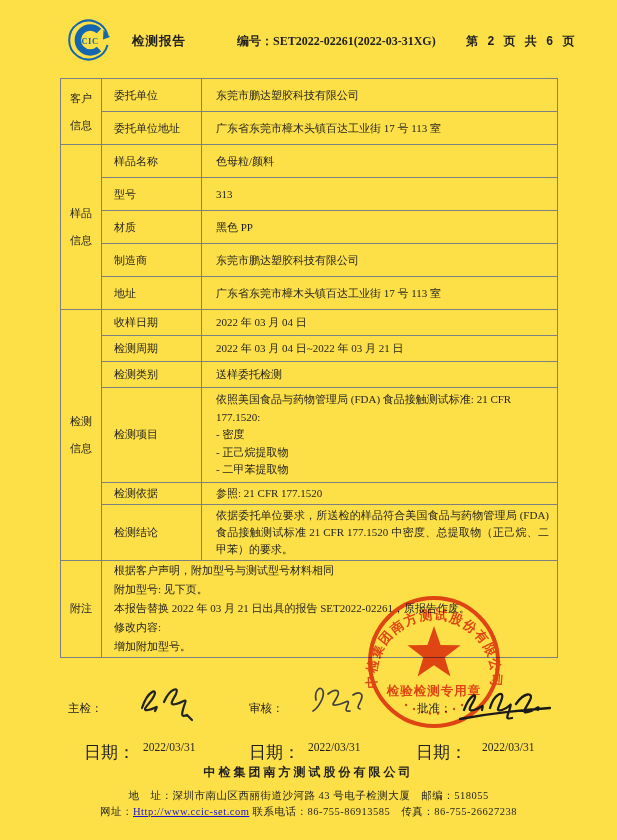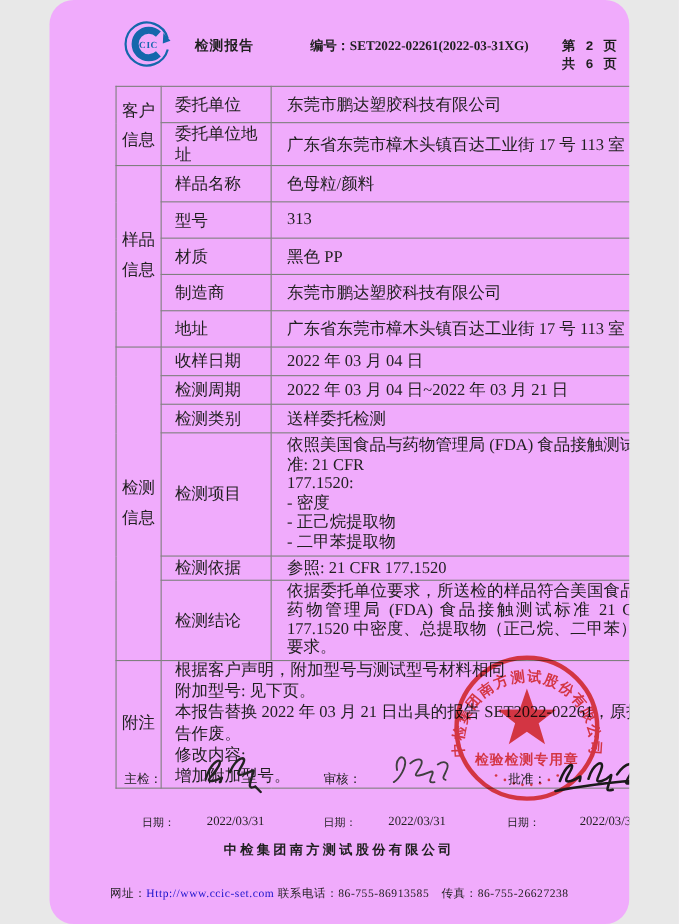--- a/index.html
+++ b/index.html
@@ -1,54 +1,54 @@
 <!DOCTYPE html>
 <html><head>
 <meta charset="utf-8">
 <style>
   * { margin:0; padding:0; box-sizing:border-box; }
   html,body { background:#e8e8e8; }
   .page {
-    position:relative; width:527px; height:840px; margin:0 auto;
-    background:#f0abfc; overflow:hidden;
+    position:relative; width:617px; height:840px; margin:0 auto;
+    background:#fde047; overflow:hidden;
     font-family:"Liberation Serif","DejaVu Serif",serif;
-    color:#1f1f1f; font-size:11px;border-radius:22px;
+    color:#1f1f1f; font-size:11px;
   }
   
   .hdr-logo { position:absolute; left:66px; top:17px; width:46px; height:46px; }
   .hdr-title { position:absolute; left:132px; top:33px; font-size:12.5px; font-weight:bold; letter-spacing:1px; }
   .hdr-no { position:absolute; left:237px; top:33px; font-size:12px; font-weight:bold; }
   .hdr-page { position:absolute; left:466px; top:33px; font-size:12px; font-weight:bold; letter-spacing:1px;font-family:Liberation Mono, monospace; }
   
   table.report { position:absolute; left:60px; top:78px; width:497px; border-collapse:collapse; table-layout:fixed; }
-  table.report td { border:1px solid #7f7f7f; font-size:15px; vertical-align:middle; overflow:hidden; }
+  table.report td { border:1px solid #7f7f7f; font-size:11px; vertical-align:middle; overflow:hidden; }
   td.group { width:41px; text-align:center; white-space:pre-line; line-height:27px; }
   td.lbl { width:100px; padding-left:12px; }
   td.val { width:356px; padding-left:14px; padding-right:8px; }
   tr.h33 { height:33px; } tr.h26 { height:26px; }
   tr.hitems { height:88px; } tr.hbasis { height:22px;padding-left:39px; }
   tr.hconcl { height:52px; } tr.hnote { height:96px; }
   td.pre { white-space:pre-line; line-height:17.5px; padding-top:3px; padding-bottom:3px; }
   td.concl { line-height:17px; text-align:justify; padding-top:2px; padding-bottom:2px; }
   td.note { white-space:pre-line; line-height:19.2px; padding-left:12px; padding-right:10px; }
   
   .sig-label { position:absolute; font-size:11.5px; }
   .sig-svg { position:absolute; }
-  .date-label { position:absolute; font-size:10px; top:741px; }
+  .date-label { position:absolute; font-size:17px; top:741px; }
   .date-value { position:absolute; font-size:11.5px; top:741px; }
   
   .stamp { position:absolute; left:360px; top:588px; width:148px; height:152px; mix-blend-mode:multiply; z-index:5; }
   .sig3 { z-index:6; }
   
   .ft-company { position:absolute; left:0; top:764px; width:100%; text-align:center;
                 font-size:12px; font-weight:bold; letter-spacing:3px; }
   .ft-line { position:absolute; left:0; width:100%; text-align:center; font-size:10.5px; letter-spacing:0.5px; }
   .ft-addr { top:789px; }
   .ft-web { top:805px; }
-  .ft-link { color:#1a12cc; cursor:pointer; }
+  .ft-link { color:#1a12cc; text-decoration:underline; cursor:pointer; }
 </style>
 </head>
 <body>
 
 <div class="page">
 
   <svg class="hdr-logo" viewBox="0 0 46 46">
     <path d="M 41.5,28 A 19.5,19.5 0 1 1 41.5,18" fill="none" stroke-width="2" stroke="#1467ac"></path>
     <polygon points="44,20 37.5,13 37,22.5" fill="#1467ac"></polygon>
     <path d="M 33,14 A 12.5,12.5 0 1 0 33,32" fill="none" stroke-width="6.4" stroke="#1467ac"></path>
@@ -181,15 +181,16 @@
           <circle cx="70" cy="125.5" r="1.2"></circle>
         <circle cx="78" cy="125.5" r="1.2"></circle>
           <circle cx="86" cy="124" r="1.2"></circle>
         <circle cx="94" cy="121" r="1.2"></circle>
           <circle cx="102" cy="117" r="1.2"></circle>
       </g>
     </g>
   </svg>
 
   <div class="ft-company">中检集团南方测试股份有限公司</div>
+  <div class="ft-line ft-addr"><span>地　址：</span><span>深圳市南山区西丽街道沙河路 43 号电子检测大厦</span>　<span>邮编：</span><span>518055</span></div>
   <div class="ft-line ft-web"><span>网址：</span><a class="ft-link">Http://www.ccic-set.com</a> <span>联系电话：</span><span>86-755-86913585</span>　<span>传真：</span><span>86-755-26627238</span></div>
 
 </div>
 
 </body></html>

